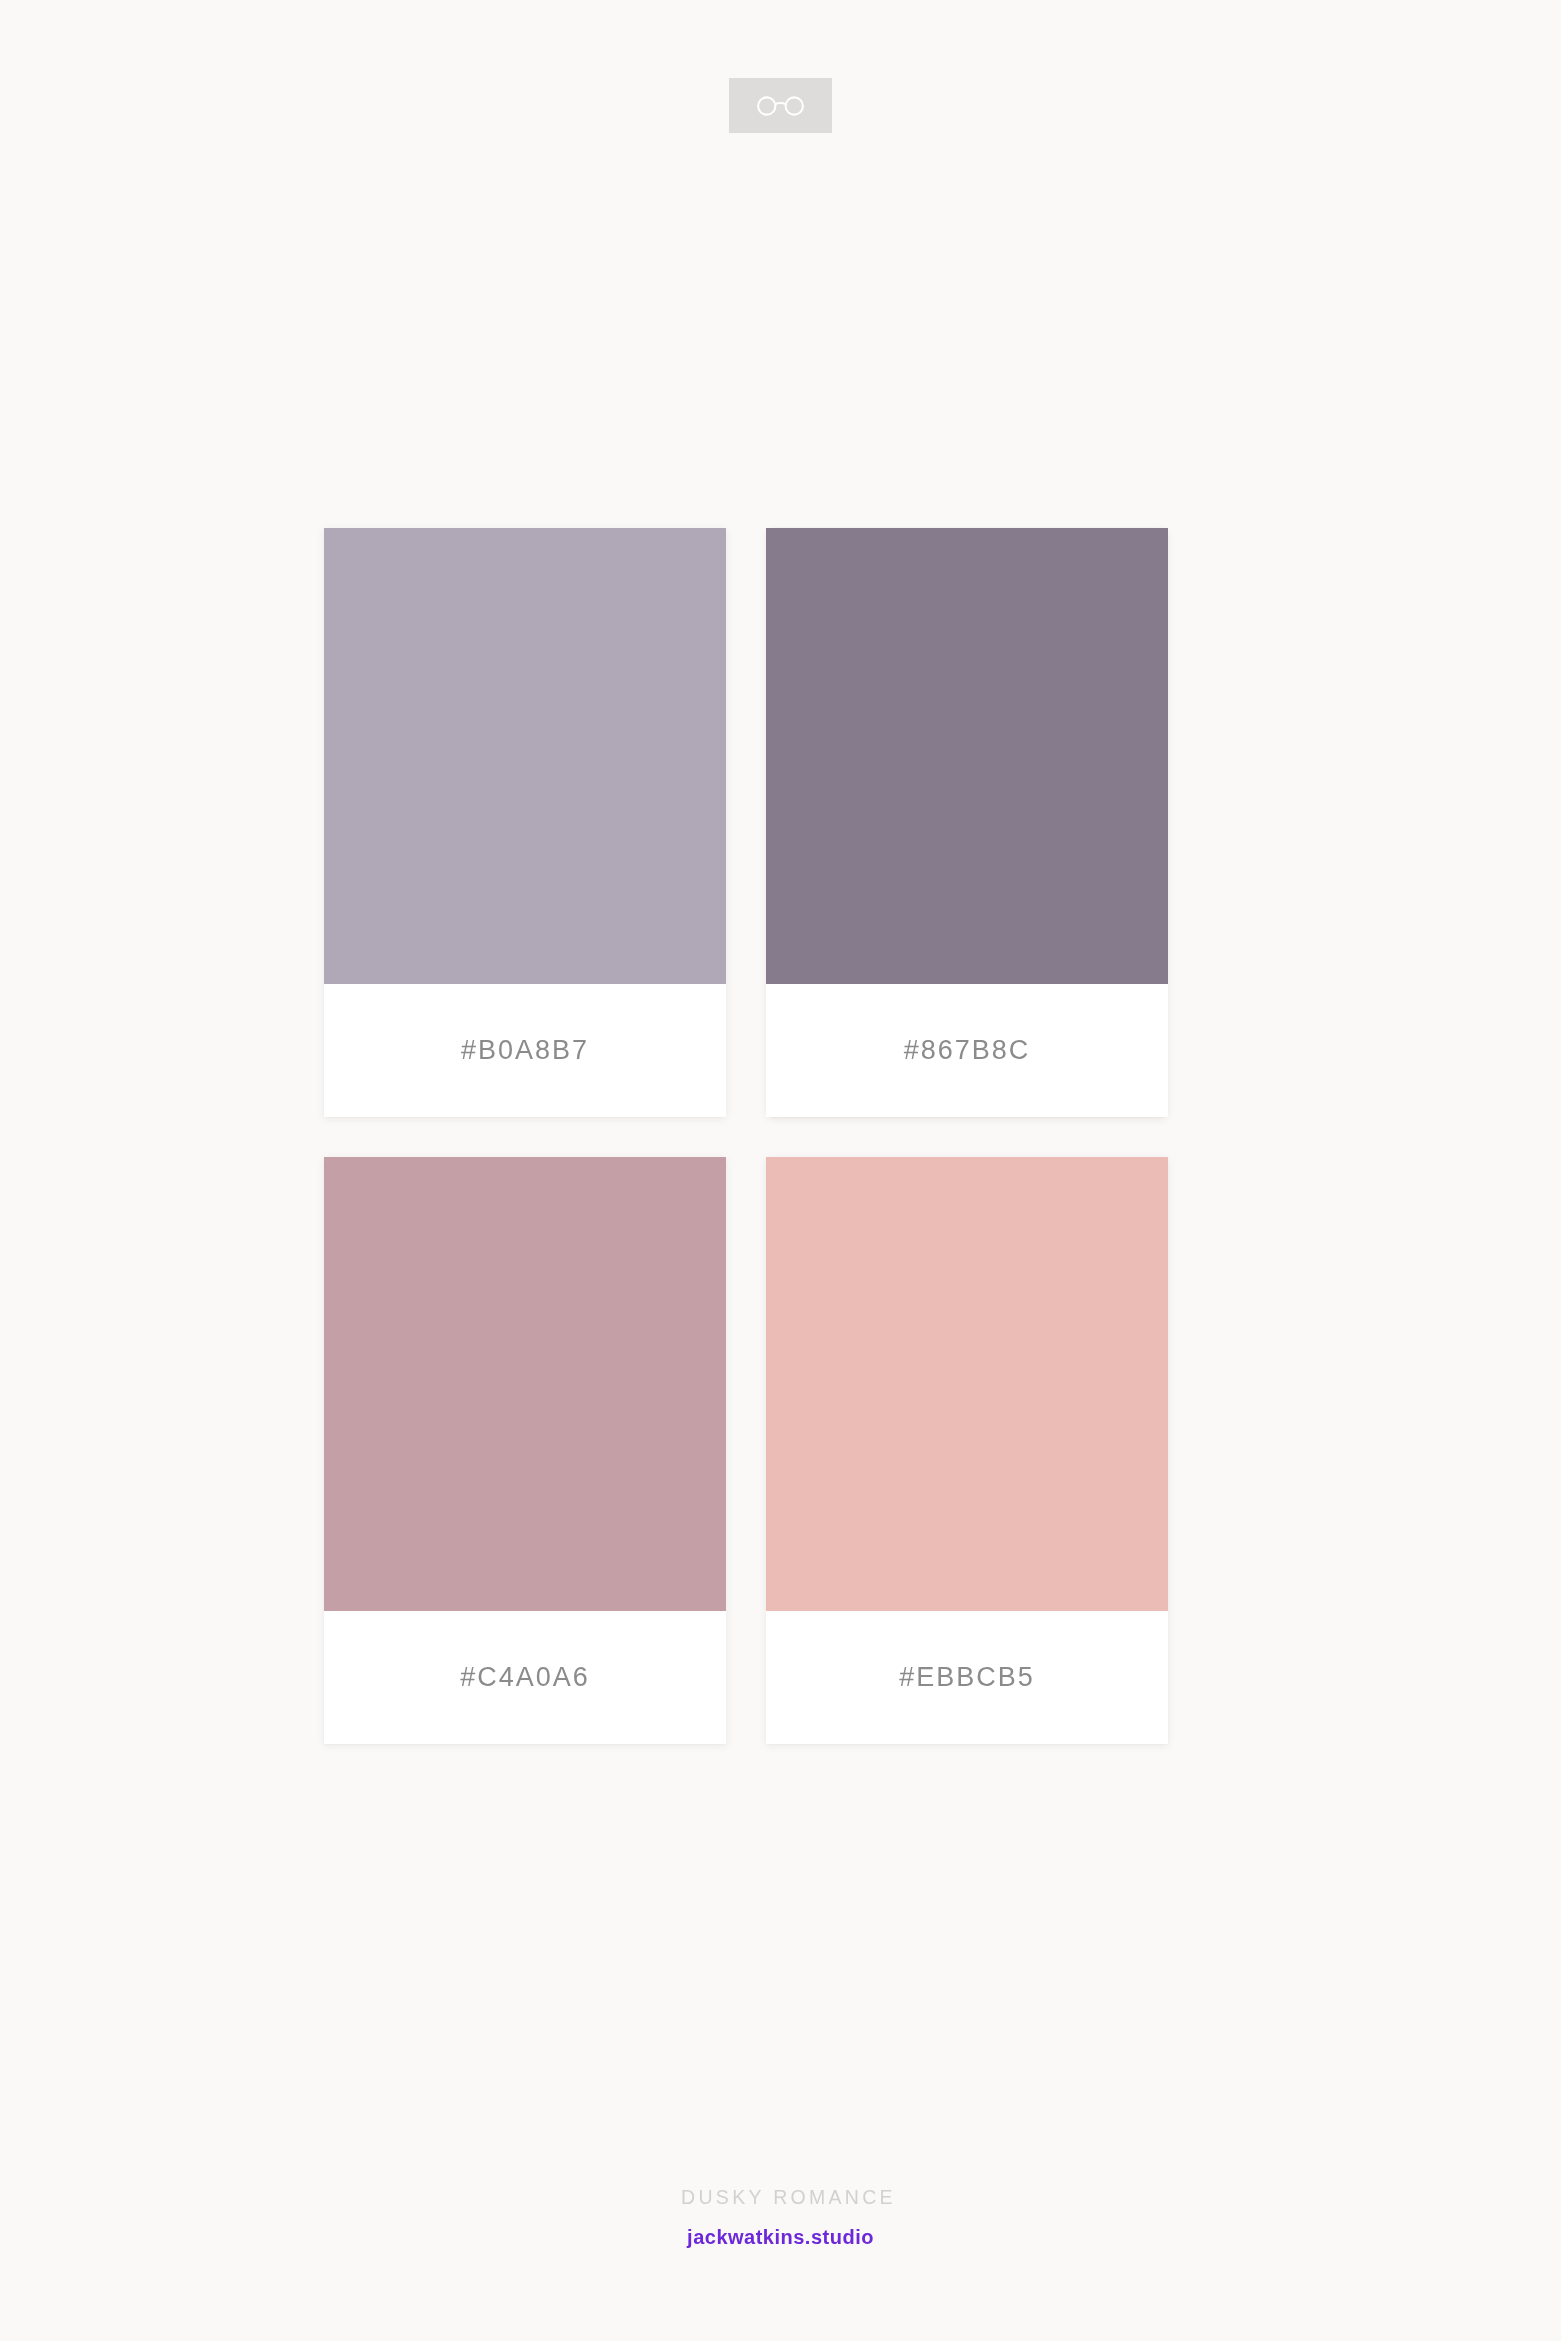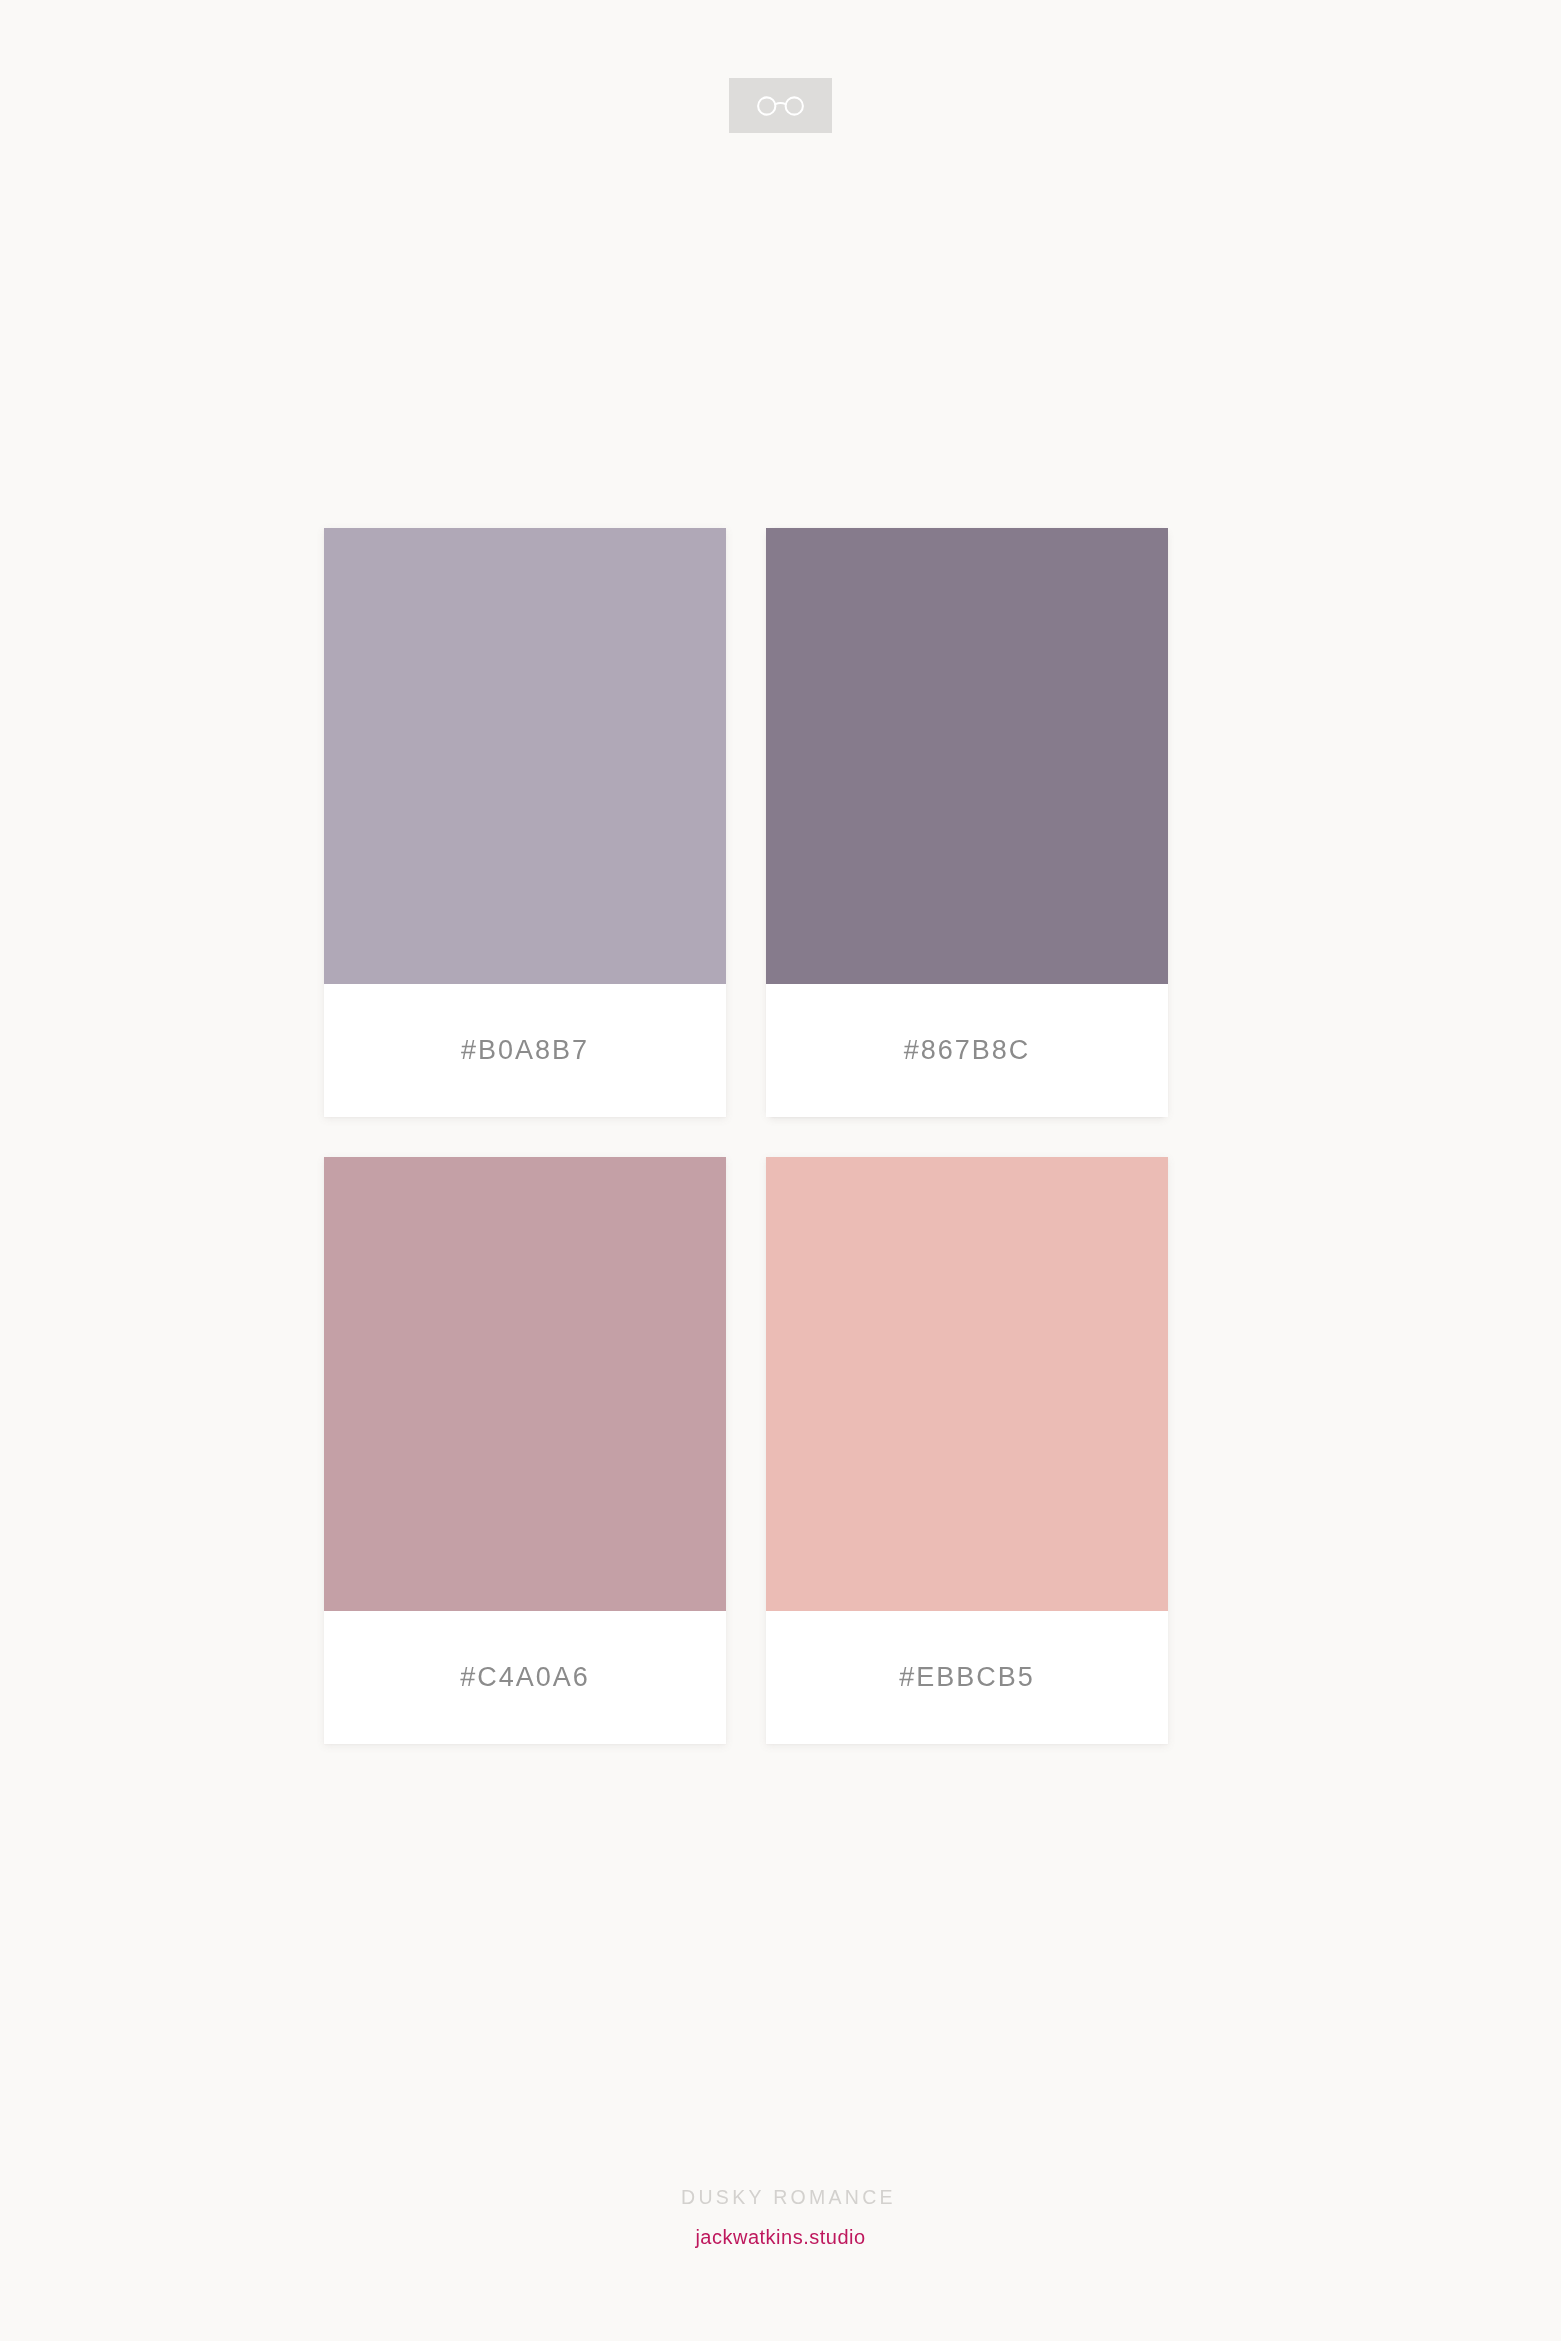--- a/index.html
+++ b/index.html
@@ -150,15 +150,15 @@
     <div class="swatch-color" style="background-color: rgb(235, 188, 181);"></div>
     <div class="swatch-label-band">
       <span class="swatch-hex" style="color: rgb(139, 139, 139);">#EBBCB5</span>
     </div>
   </div>
 
 </div>
 
 <div class="footer">
   <div class="footer-title" style="color: rgb(211, 209, 206);">DUSKY ROMANCE</div>
-  <div class="footer-url" style="color: #be185d;">jackwatkins.studio</div>
+  <div class="footer-url" style="color: #6d28d9; font-weight: bold;">jackwatkins.studio</div>
 </div>
 
 
 </body></html>

